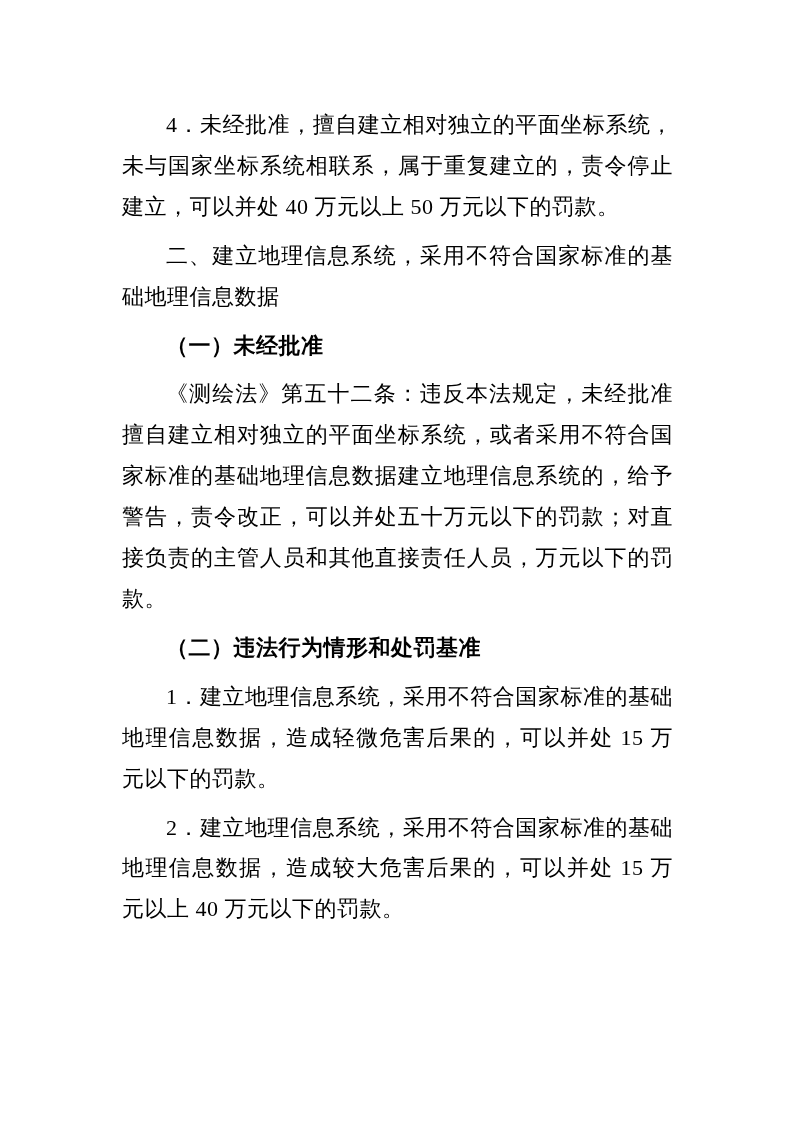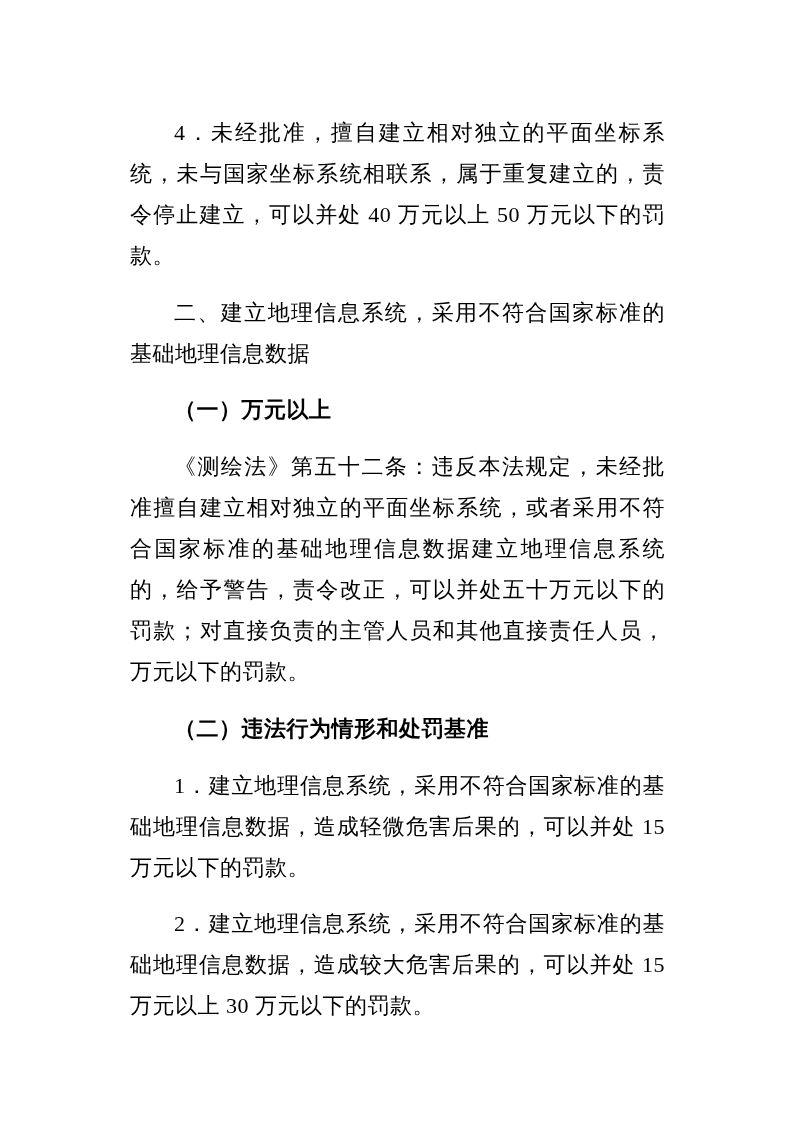--- a/index.html
+++ b/index.html
@@ -10,21 +10,21 @@
   .page {
     position: relative;
     width: 793px;
     height: 1122px;
     background: #ffffff;
     box-sizing: border-box;
     padding: 97px 112px 0 114px;
     overflow: hidden;
   }
   .page p {
-    margin: 16px;
+    margin: 8px;
     padding: 0;
     font-size: 22px;
     line-height: 40.9px;
     text-indent: 2em;
     text-align: justify;
     text-justify: inter-character;
     color: #000000;
     letter-spacing: 0.5px;
   }
   .kai {
@@ -40,18 +40,18 @@
     font-weight: 400;
     letter-spacing: 0.2px;
   }
 </style>
 </head>
 <body>
 
 <div class="page">
   <p class="kai">4．未经批准，擅自建立相对独立的平面坐标系统，未与国家坐标系统相联系，属于重复建立的，责令停止建立，可以并处 40 万元以上 50 万元以下的罚款。</p>
   <p class="hei">二、建立地理信息系统，采用不符合国家标准的基础地理信息数据</p>
-  <p class="kai-bold">（一）万元以上</p>
+  <p class="kai-bold">（一）未经批准</p>
   <p class="kai">《测绘法》第五十二条：违反本法规定，未经批准擅自建立相对独立的平面坐标系统，或者采用不符合国家标准的基础地理信息数据建立地理信息系统的，给予警告，责令改正，可以并处五十万元以下的罚款；对直接负责的主管人员和其他直接责任人员，万元以下的罚款。</p>
   <p class="kai-bold">（二）违法行为情形和处罚基准</p>
   <p class="kai">1．建立地理信息系统，采用不符合国家标准的基础地理信息数据，造成轻微危害后果的，可以并处 15 万元以下的罚款。</p>
-  <p class="kai">2．建立地理信息系统，采用不符合国家标准的基础地理信息数据，造成较大危害后果的，可以并处 15 万元以上 30 万元以下的罚款。</p>
+  <p class="kai">2．建立地理信息系统，采用不符合国家标准的基础地理信息数据，造成较大危害后果的，可以并处 15 万元以上 40 万元以下的罚款。</p>
 </div>
 
 </body></html>

